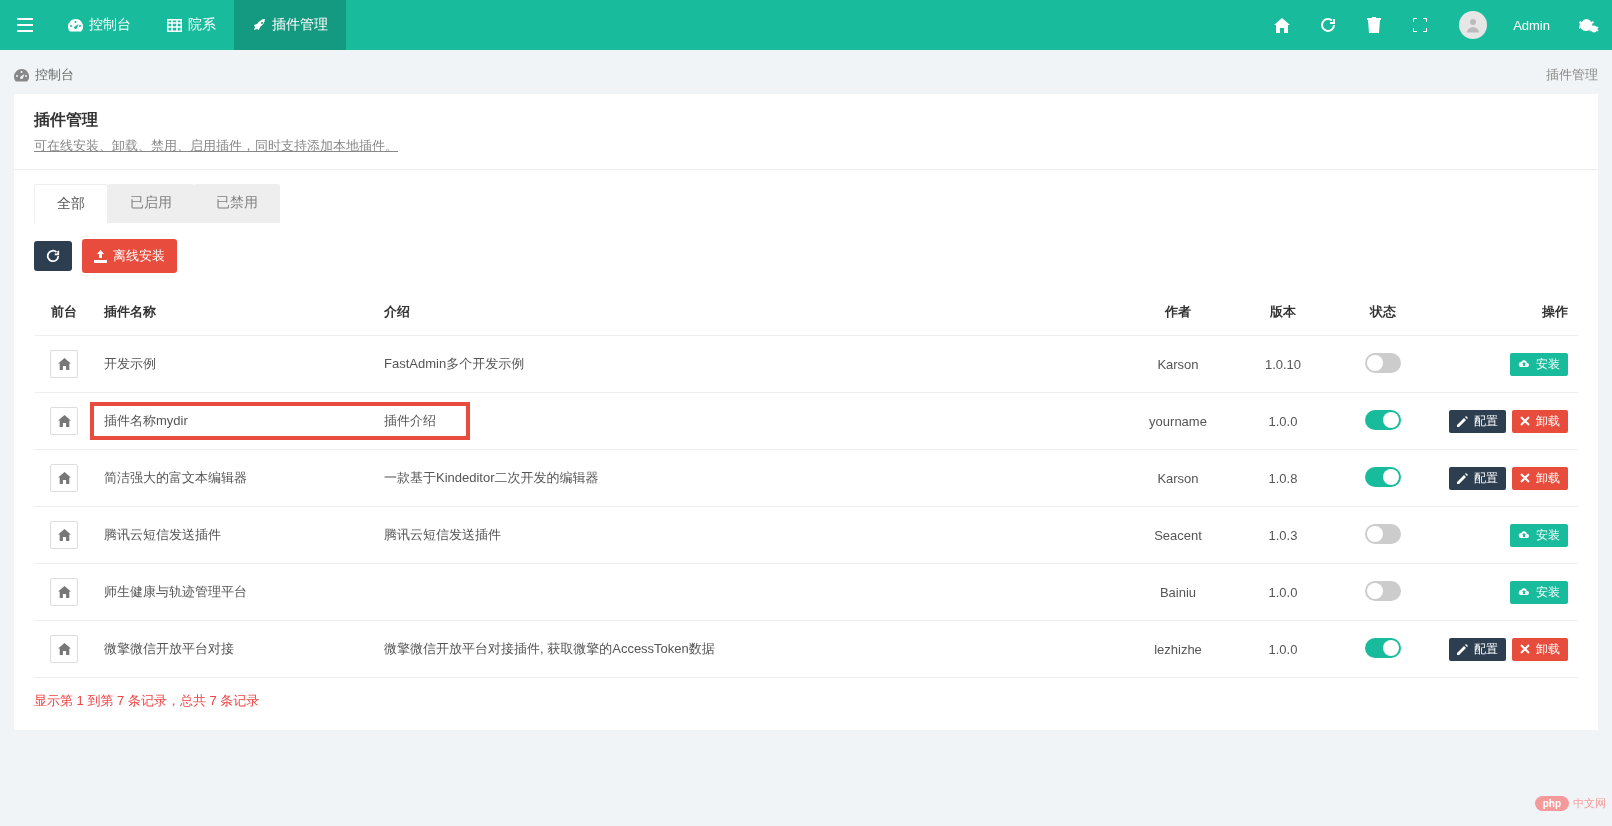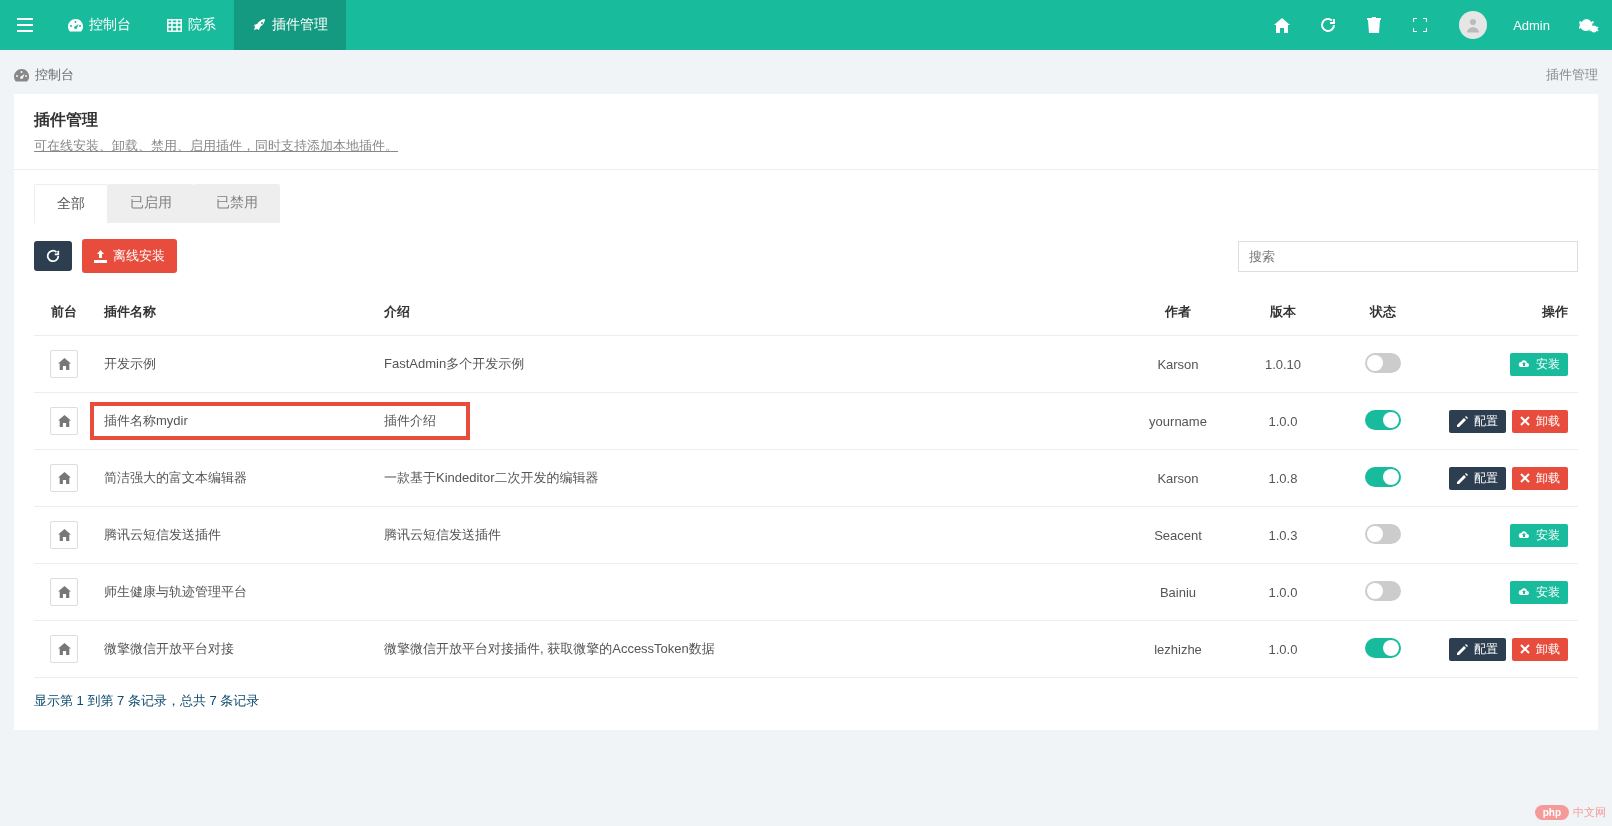--- a/index.html
+++ b/index.html
@@ -62,23 +62,23 @@
     .toggle::after { content: ""; position: absolute; width: 16px; height: 16px; background: #fff; border-radius: 50%; top: 2px; left: 2px; transition: none; }
     .toggle.on { background: #18bc9c; }
     .toggle.on::after { left: 18px; }
 
     .home-ico { width: 28px; height: 28px; display: inline-flex; align-items: center; justify-content: center; border: 1px solid #ddd; border-radius: 2px; color: #777; cursor: pointer; }
 
     .actions { display: flex; gap: 6px; justify-content: flex-end; }
     .btn-pencil { background: #2c3e50; }
     .btn-remove { background: #e74c3c; }
 
-    .footer { padding: 14px 20px 20px; color: #0c4a6e; font-size: 13px; }
-
-    .watermark { position: fixed; right: 6px; bottom: 6px; display: flex; align-items: center; gap: 4px; font-size: 11px; color: #f59a9a; }
+    .footer { padding: 14px 20px 20px; color: #ef4444; font-size: 13px; }
+
+    .watermark { position: fixed; right: 6px; bottom: 15px; display: flex; align-items: center; gap: 4px; font-size: 11px; color: #f59a9a; }
     .watermark .badge { background: #f59a9a; color: #fff; border-radius: 10px; padding: 2px 8px; font-weight: 700; font-size: 10px; }
 
     svg { display: block; }
   </style>
 </head>
 <body>
 
 <div class="topbar">
   <div class="left">
     <div class="hamburger">
@@ -183,23 +183,20 @@
         <svg width="14" height="14" viewBox="0 0 16 16" fill="none" stroke="#fff" stroke-width="2">
             <path d="M14 8a6 6 0 1 1-2-4.5M14 2v4h-4"></path>
           </svg>
       </button>
       <button class="btn btn-red">
         <svg width="13" height="13" viewBox="0 0 13 13" fill="#fff">
             <path d="M6.5 0L3 4h2v4h3V4h2zM0 10h13v3H0z"></path>
           </svg>
         <span>离线安装</span>
       </button>
-      <div class="search">
-        <input type="text" placeholder="搜索" style="">
-      </div>
     </div>
 
     <table>
       <thead>
         <tr>
           <th class="center col-front">前台</th>
           <th class="col-name">插件名称</th>
           <th>介绍</th>
           <th class="center col-author">作者</th>
           <th class="center col-version">版本</th>

